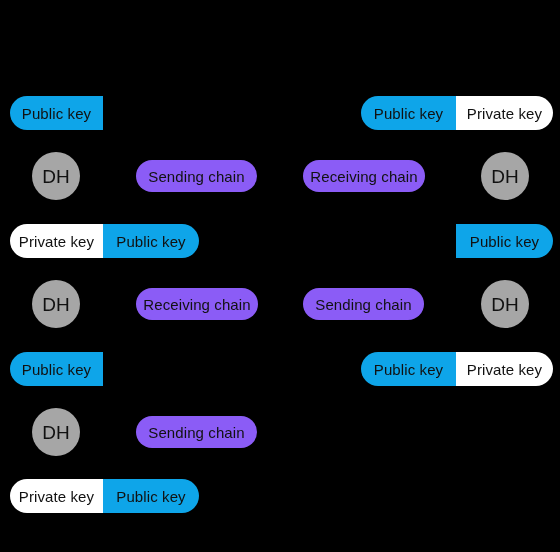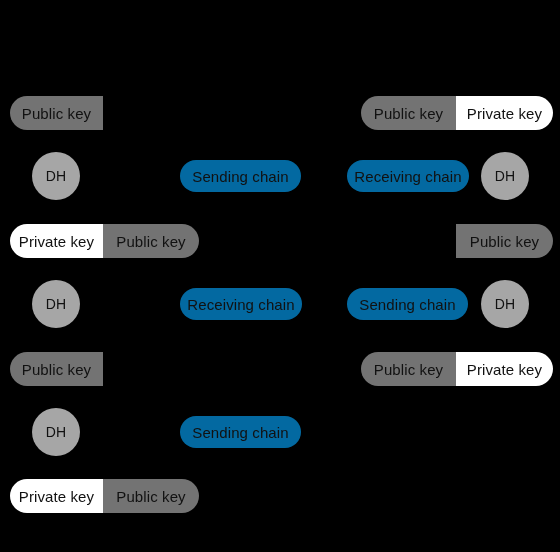--- a/index.html
+++ b/index.html
@@ -25,23 +25,23 @@
     align-items: center;
     justify-content: center;
     color: #111111;
     font-size: 15px;
     line-height: 1;
     letter-spacing: 0.1px;
     white-space: nowrap;
     user-select: none;
   }
   
-  .seg-public  { background: #737373; }
+  .seg-public  { background: #0ea5e9; }
   .seg-private { background: #ffffff; }
-  .chain       { background: #0369a1; margin-left: 44px; }
+  .chain       { background: #8b5cf6; }
   .dh          { background: #A6A6A6; }
 
   
   .pill {
     border-radius: 999px;
   }
   .round-left {
     border-top-left-radius: 999px;
     border-bottom-left-radius: 999px;
     border-top-right-radius: 0;
@@ -50,21 +50,21 @@
   .round-right {
     border-top-right-radius: 999px;
     border-bottom-right-radius: 999px;
     border-top-left-radius: 0;
     border-bottom-left-radius: 0;
   }
   .circle {
     border-radius: 50%;
   }
   .dh {
-    font-size: 14px;
+    font-size: 19px;
   }
 </style>
 </head>
 <body>
 
 <div id="stage" style="background: rgb(0, 0, 0);">
     <div style="position: absolute; left: 0px; top: 0px; width: 100%; height: 100%; pointer-events: none;">
       <div class="node seg-public round-left" style="left: 10px; top: 96px; width: 93px; height: 34px; pointer-events: auto;">Public key</div>
       <div class="node seg-public round-left" style="left: 361px; top: 96px; width: 95px; height: 34px; pointer-events: auto;">Public key</div>
       <div class="node seg-private round-right" style="left: 456px; top: 96px; width: 97px; height: 34px; pointer-events: auto;">Private key</div>

